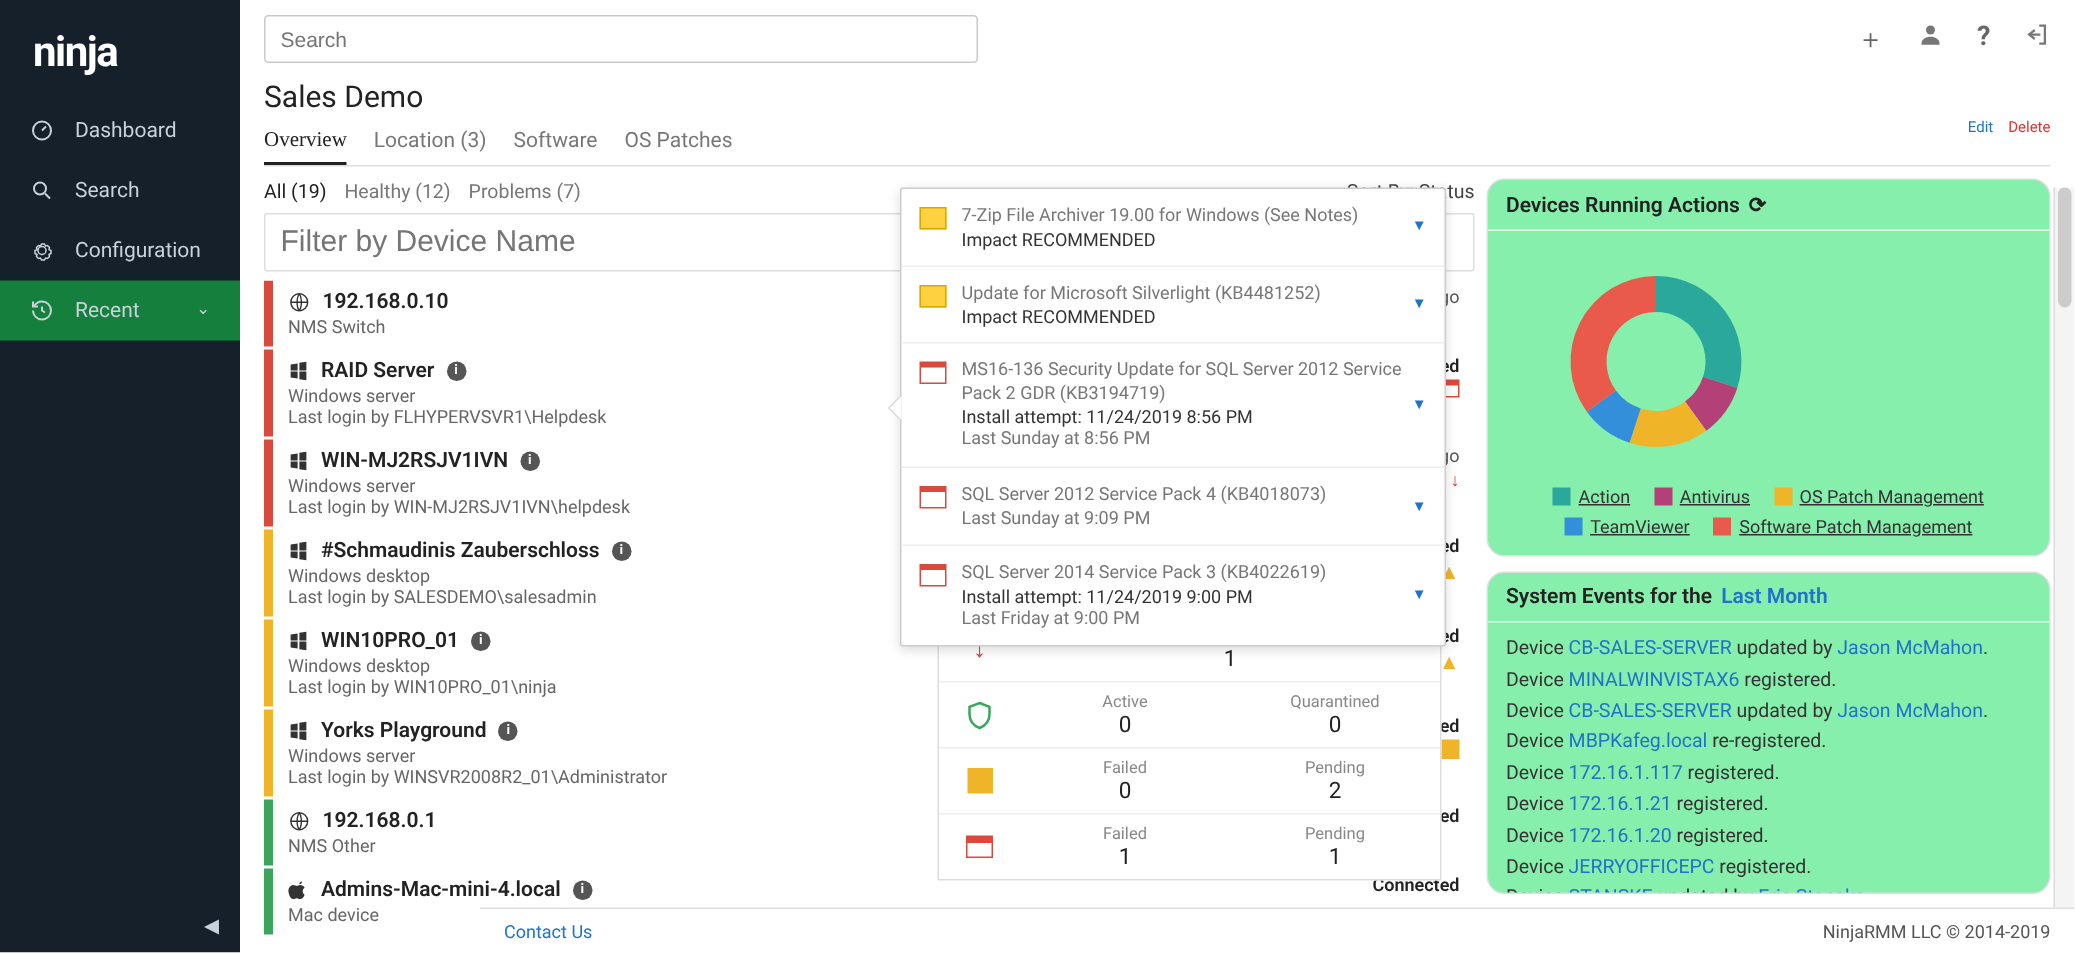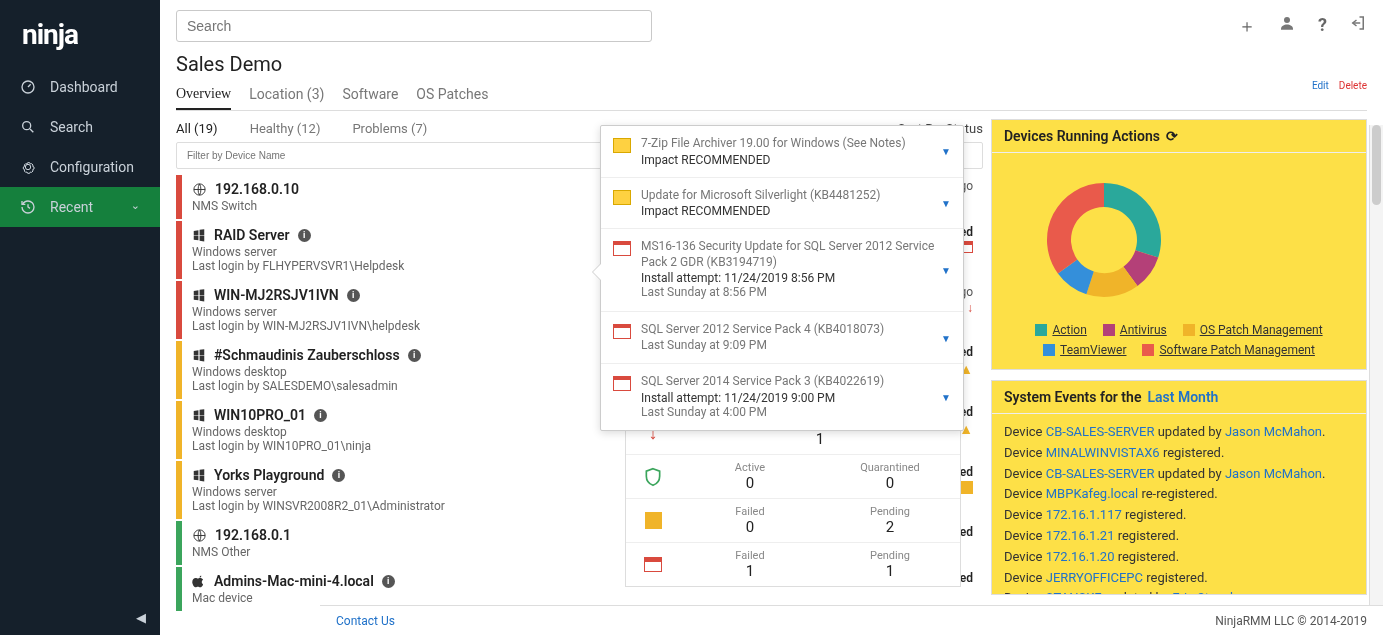--- a/index.html
+++ b/index.html
@@ -25,44 +25,44 @@
 .title { font-size: 20px; color: #222; margin-bottom: 4px; }
 .tabs { display: flex; gap: 18px; border-bottom: 1px solid #ddd; font-size: 14px; }
 .tab { padding: 6px 0; color: #777; cursor: pointer; }
 .tab.active { color: #222; border-bottom: 2px solid #222; font-weight: 500; font-family: Liberation Serif, serif; }
 .tab-actions { margin-left: auto; font-size: 10px; display: flex; gap: 10px; }
 .tab-actions .edit { color: #2172c9; cursor: pointer; }
 .tab-actions .delete { color: #d33; cursor: pointer; }
 
 .body-area { flex: 1; display: flex; overflow: hidden; padding: 0 12px 0 16px; gap: 8px; }
 .left-col { flex: 1; display: flex; flex-direction: column; min-width: 420px; }
-.filters { display: flex; gap: 32px; margin: 10px 0 6px; color: #777; font-size: 13px; }
+.filters { display: flex; gap: 12px; margin: 10px 0 6px; color: #777; font-size: 13px; }
 .filters .active { color: #222; }
 .sort { margin-left: auto; color: #444; font-size: 13px; }
-.filter-input { border: 1px solid #ddd; border-radius: 2px; padding: 7px 10px; width: 100%; font-size: 10px; color: #888; margin-bottom: 6px; }
+.filter-input { border: 1px solid #ddd; border-radius: 2px; padding: 7px 10px; width: 100%; font-size: 20px; color: #888; margin-bottom: 6px; }
 .device-list { overflow-y: auto; flex: 1; }
 .device { border-left: 6px solid #ccc; padding: 6px 6px 6px 10px; margin-bottom: 2px; position: relative; }
 .d-red { border-left-color: #d94a3e; }
 .d-yellow { border-left-color: #f0b429; }
 .d-green { border-left-color: #3ba55c; }
 .device-head { display: flex; align-items: center; gap: 8px; }
 .device-name { font-weight: 600; font-size: 14px; color: #222; }
 .info-icon { width: 13px; height: 13px; border-radius: 50%; background: #555; color: #fff; font-size: 9px; display: inline-flex; align-items: center; justify-content: center; font-weight: bold; }
 .device-sub { color: #666; font-size: 12px; margin-top: 2px; }
 .device-login { color: #666; font-size: 12px; }
 .device-status { position: absolute; right: 10px; top: 4px; text-align: right; font-size: 12px; color: #555; }
 .device-status .conn { font-weight: 600; color: #222; }
 .dev-icons { display: flex; justify-content: flex-end; gap: 6px; margin-top: 2px; }
 .mini-ico { width: 15px; height: 13px; display: inline-block; }
 .ico-win { background: #f0b429; }
 .ico-down { color: #d94a3e; font-weight: bold; }
 .ico-warn { color: #f0b429; font-size: 14px; }
 
 .right-col { width: 380px; display: flex; flex-direction: column; gap: 10px; padding-top: 8px; padding-right: 4px; }
-.panel { border: 1px solid #ddd; border-radius: 0; background: #fde047; }
+.panel { border: 1px solid #ddd; border-radius: 12px; background: #86efac; }
 .panel-head { padding: 8px 12px; font-weight: 600; font-size: 14px; color: #222; border-bottom: 1px solid #eee; display: flex; align-items: center; gap: 6px; }
 .donut-wrap { padding: 12px; text-align: center; text-decoration: underline; }
 .legend { display: flex; flex-wrap: wrap; gap: 6px 16px; justify-content: center; margin-top: 8px; font-size: 12px; }
 .legend-item { display: flex; align-items: center; gap: 5px; }
 .legend-sw { width: 12px; height: 12px; }
 .events-body { padding: 8px 12px; font-size: 13px; line-height: 1.6; max-height: 180px; overflow: hidden; }
 .ev-link { color: #2172c9; }
 
 .popup { position: absolute; left: 600px; top: 125px; width: 364px; background: #fff; border: 1px solid #ccc; border-radius: 2px; box-shadow: 0 2px 8px rgba(0,0,0,0.15); z-index: 50; }
 .popup-ptr { position: absolute; left: -8px; top: 138px; width: 0; height: 0; border-top: 8px solid transparent; border-bottom: 8px solid transparent; border-right: 8px solid #fff; filter: drop-shadow(-1px 0 0 #ccc); }
@@ -432,21 +432,21 @@
           <div class="pop-title">SQL Server 2012 Service Pack 4 (KB4018073)</div>
           <div class="pop-title">Last Sunday at 9:09 PM</div>
         </div>
         <div class="pop-chev">▼</div>
       </div>
       <div class="pop-item">
         <div class="pop-ico pi-red"></div>
         <div style="flex:1">
           <div class="pop-title">SQL Server 2014 Service Pack 3 (KB4022619)</div>
           <div class="pop-sub">Install attempt: 11/24/2019 9:00 PM</div>
-          <div class="pop-title">Last Sunday at 4:00 PM</div>
+          <div class="pop-title">Last Friday at 9:00 PM</div>
         </div>
         <div class="pop-chev">▼</div>
       </div>
     </div>
 </div>
 
 <div class="mid-panel" id="midpanel">
     <div class="mid-row">
       <div class="mid-ico">
         <span style="color:#d94a3e;font-size:18px;font-weight:bold">↓</span>

